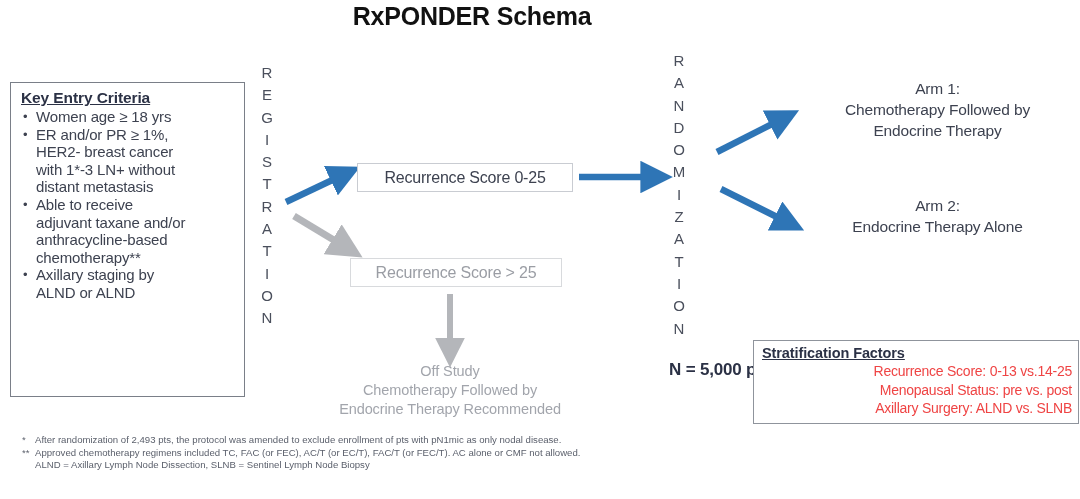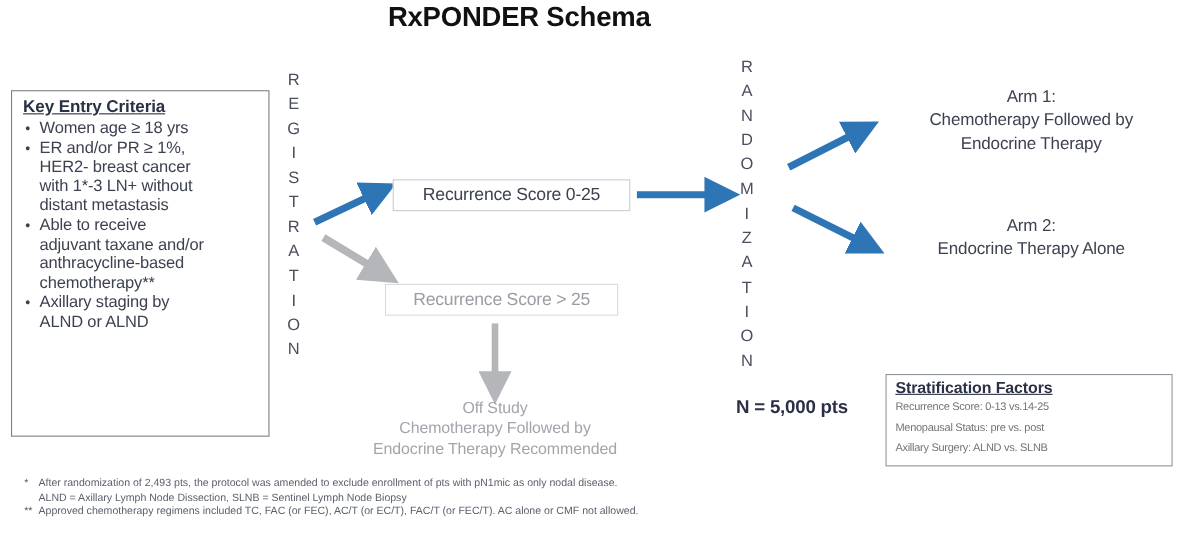--- a/index.html
+++ b/index.html
@@ -112,38 +112,39 @@
     font-size:15.5px;line-height:21px;
     color:#3d4250;
     letter-spacing:-0.15px;
   }
   #arm1{left:800px;top:78px;width:275px;}
   #arm2{left:800px;top:195px;width:275px;}
   .arm div{white-space:nowrap;}
 
   
   #strat-box{
-    left:805px;top:340px;width:261px;height:84px;
+    left:753px;top:340px;width:326px;height:84px;
     border:1.5px solid #8f949c;
     background:#ffffff;
     box-sizing:border-box;
     padding:4px 6px 2px 8px;
   }
   #strat-title{
     font-size:14.5px;font-weight:bold;
     color:#2b3145;
     text-decoration:underline;
     margin-bottom:1px;
     letter-spacing:-0.1px;
   }
   .strat-line{
-    font-size:10px;line-height:18.6px;
-    color:#737373;
+    font-size:14px;line-height:18.6px;
+    color:#ef4444;
     letter-spacing:-0.25px;
     white-space:nowrap;
+    text-align:right;
   }
 
   
   #footnotes{
     left:22px;top:434px;width:1000px;
   }
   .fn{
     font-size:9.6px;
     line-height:12.6px;
     color:#5a5f6b;
@@ -273,21 +274,21 @@
     <div id="strat-title">Stratification Factors</div>
     <div class="strat-line">Recurrence Score: 0-13 vs.14-25</div>
     <div class="strat-line">Menopausal Status: pre vs. post</div>
     <div class="strat-line">Axillary Surgery: ALND vs. SLNB</div>
   </div>
 
   <div class="abs" id="footnotes">
     <div class="fn">
       <span class="mark">*</span><span>After randomization of 2,493 pts, the protocol was amended to exclude enrollment of pts with pN1mic as only nodal disease.</span>
     </div>
+    <div class="fn">
+      <span class="mark">**</span><span>Approved chemotherapy regimens included TC, FAC (or FEC), AC/T (or EC/T), FAC/T (or FEC/T). AC alone or CMF not allowed.</span>
+    </div>
     <div class="fn indent">
       <span>ALND = Axillary Lymph Node Dissection, SLNB = Sentinel Lymph Node Biopsy</span>
     </div>
-    <div class="fn">
-      <span class="mark">**</span><span>Approved chemotherapy regimens included TC, FAC (or FEC), AC/T (or EC/T), FAC/T (or FEC/T). AC alone or CMF not allowed.</span>
-    </div>
   </div>
 
 </div>
 
 </body></html>

